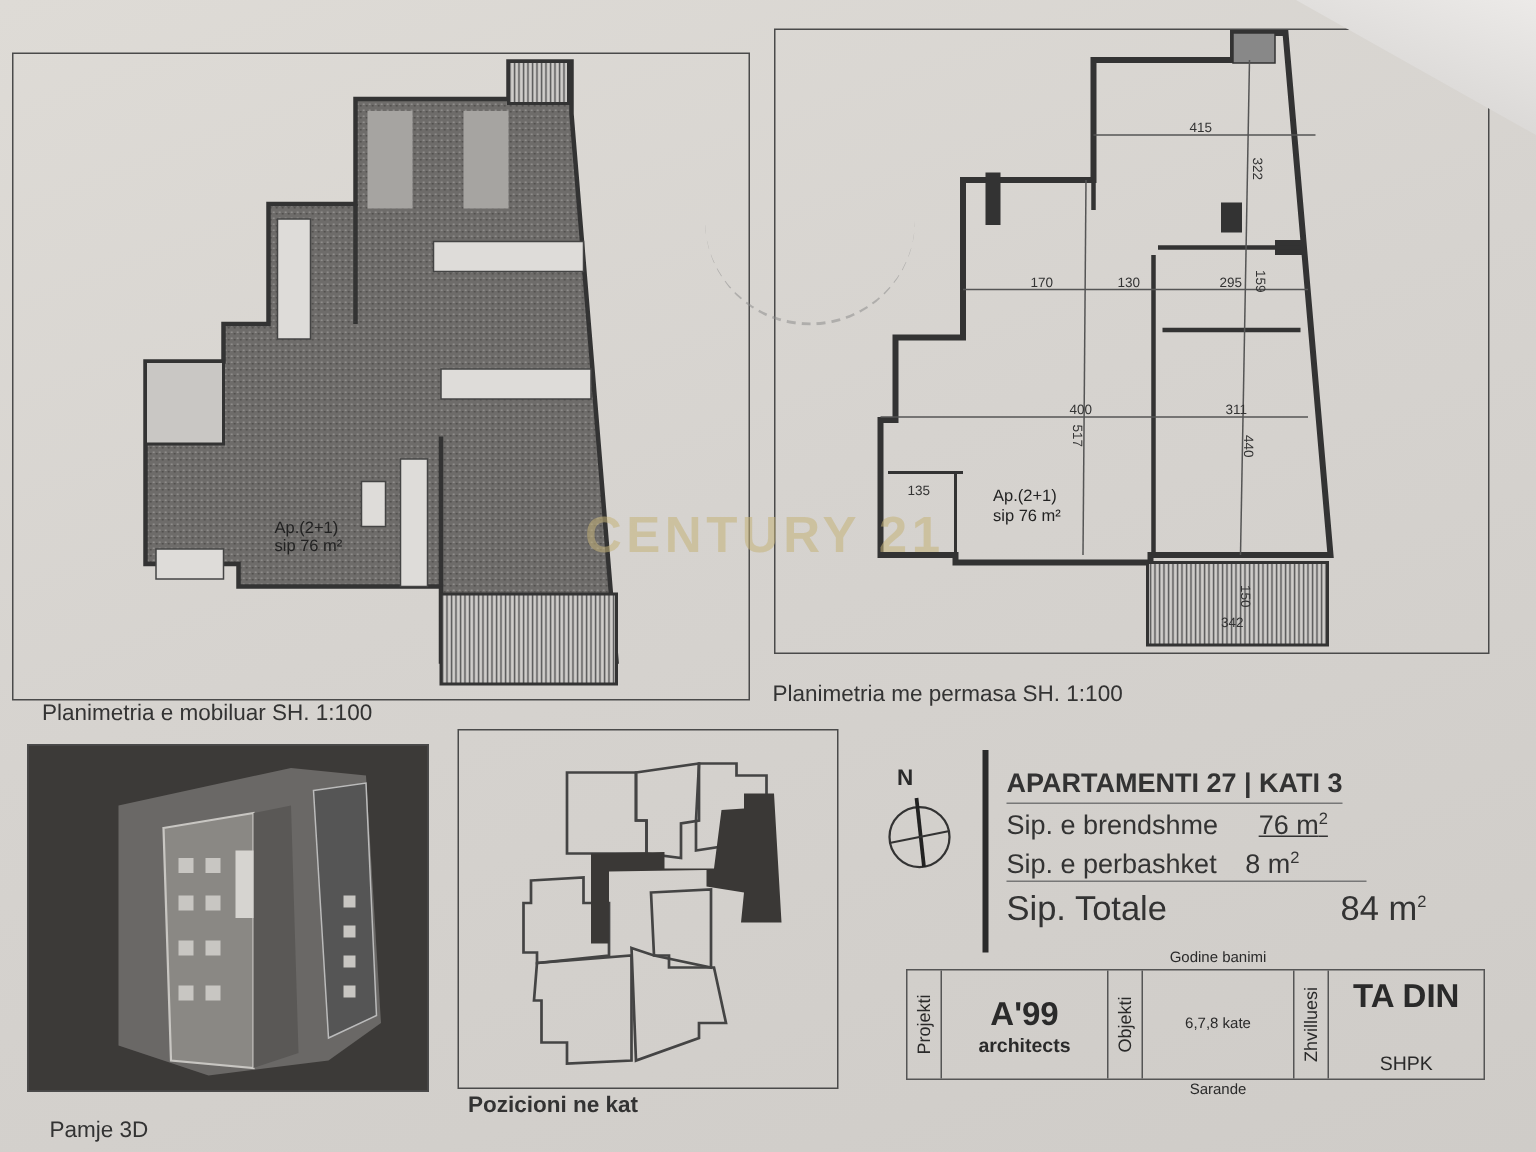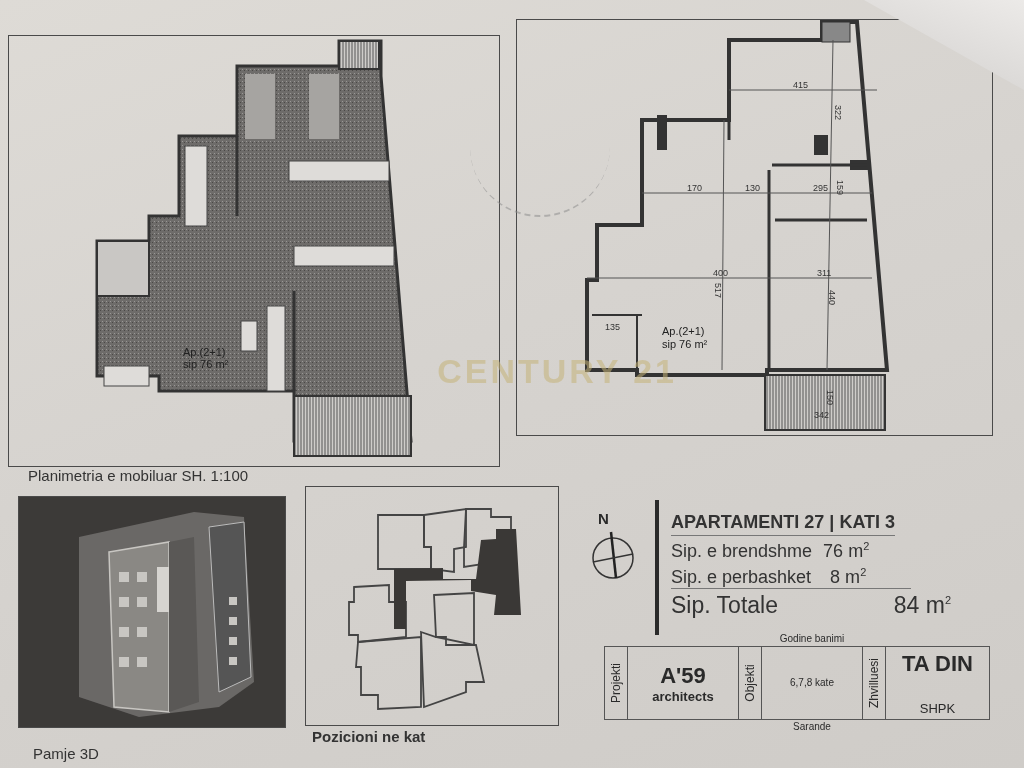--- a/index.html
+++ b/index.html
@@ -14,22 +14,22 @@
     background:linear-gradient(160deg,#dedbd6 0%,#d6d3cf 45%,#cfccc8 100%);
   }
   .curl {
     position:absolute; right:0; top:0; width:220px; height:90px;
     background:linear-gradient(200deg,#eceae8 0%,#d9d7d5 60%,#bdbab6 100%);
     clip-path:polygon(60px 0,220px 0,220px 90px);
   }
   .panel { position:absolute; border:1.5px solid #4a4a4a; background:transparent; }
   .caption { position:absolute; font-size:15px; color:#333; white-space:nowrap; }
   .watermark {
-    position:absolute; left:390px; top:352px; width:250px; text-align:right;
-    color:rgba(196,178,120,0.55); pointer-events:none;margin-left:37px;
+    position:absolute; left:390px; top:338px; width:250px; text-align:left;
+    color:rgba(196,178,120,0.55); pointer-events:none;
   }
   .watermark .wm-main { font-size:34px; font-weight:bold; letter-spacing:3px; }
   .watermark .wm-sub { font-size:20px; margin-top:-4px; }
   .stamp {
     position:absolute; left:470px; top:125px; width:140px; height:90px;
     border-bottom:2px dashed #888; border-radius:0 0 70px 70px; opacity:.5;
   }
   .info { position:absolute; left:655px; top:500px; width:330px; height:135px; border-left:4px solid #2a2a2a; }
   .info .title { position:absolute; left:12px; top:12px; font-size:18px; font-weight:bold; color:#333; border-bottom:1px solid #777; padding-bottom:2px; }
   .info .row { position:absolute; left:12px; font-size:18px; color:#333; }
@@ -115,20 +115,21 @@
       <text x="312" y="270" font-size="9" fill="#333" transform="rotate(90 312 270)">440</text>
       <text x="88" y="310" font-size="9" fill="#333">135</text>
       <text x="310" y="370" font-size="9" fill="#333" transform="rotate(90 310 370)">150</text>
       <text x="297" y="398" font-size="9" fill="#333">342</text>
     </svg>
     <div style="position:absolute;left:145px;top:305px;font-size:11px;color:#222;line-height:13px;">
       <div>Ap.(2+1)</div>
       <div>sip 76 m²</div>
     </div>
   </div>
+  <div class="caption" style="left:515px;top:454px;">Planimetria me permasa SH. 1:100</div>
 
   <div class="stamp"></div>
 
   <div class="panel" style="left:18px;top:496px;width:266px;height:230px;overflow:hidden;background:#4a4846;">
     <svg width="266" height="230">
       <rect width="266" height="230" fill="#3c3a38"></rect>
       <polygon points="60,40 175,15 225,20 235,185 200,210 120,220 60,200" fill="#6a6866"></polygon>
       <polygon points="90,55 150,45 150,215 95,210" fill="#8a8884" stroke="#c8c6c2" stroke-width="1.5"></polygon>
       <polygon points="150,45 175,40 180,205 150,215" fill="#5a5856"></polygon>
       <polygon points="190,30 225,25 232,180 200,195" fill="#555" stroke="#bbb" stroke-width="1"></polygon>
@@ -171,38 +172,38 @@
   <svg class="compass" width="62" height="70">
     <circle cx="30" cy="48" r="20" fill="none" stroke="#333" stroke-width="1.5"></circle>
     <line x1="28" y1="22" x2="33" y2="68" stroke="#222" stroke-width="2.5"></line>
     <line x1="10" y1="52" x2="50" y2="44" stroke="#333" stroke-width="1.5"></line>
   </svg>
 
   <div class="info">
     <div class="title">APARTAMENTI 27 | KATI  3</div>
     <div class="row" style="top:40px;width:240px;">
       <span>Sip. e brendshme</span>
-      <span style="margin-left:6px;"><span>76 m</span><sup>2</sup></span>
+      <span style="margin-left:22px;text-decoration:underline;"><span>76 m</span><sup>2</sup></span>
     </div>
     <div class="row" style="top:66px;width:240px;border-bottom:1px solid #777;">
       <span>Sip. e perbashket</span>
       <span style="margin-left:14px;"><span>8 m</span><sup>2</sup></span>
     </div>
     <div class="row total" style="top:92px;width:300px;">
       <span>Sip. Totale</span>
       <span class="val"><span>84 m</span><sup>2</sup></span>
     </div>
   </div>
 
   <div class="tblock">
     <div class="vlabel">
         <span>Projekti</span>
       </div>
     <div class="cell" style="width:110px;">
-      <div style="font-size:22px;font-weight:bold;">A'59</div>
+      <div style="font-size:22px;font-weight:bold;">A'99</div>
       <div style="font-size:13px;font-weight:bold;">architects</div>
     </div>
     <div class="vlabel">
         <span>Objekti</span>
       </div>
     <div class="cell" style="width:100px;font-size:10px;line-height:12px;gap:32px;">
       <div>Godine banimi</div>
       <div>6,7,8 kate</div>
       <div>Sarande</div>
     </div>

